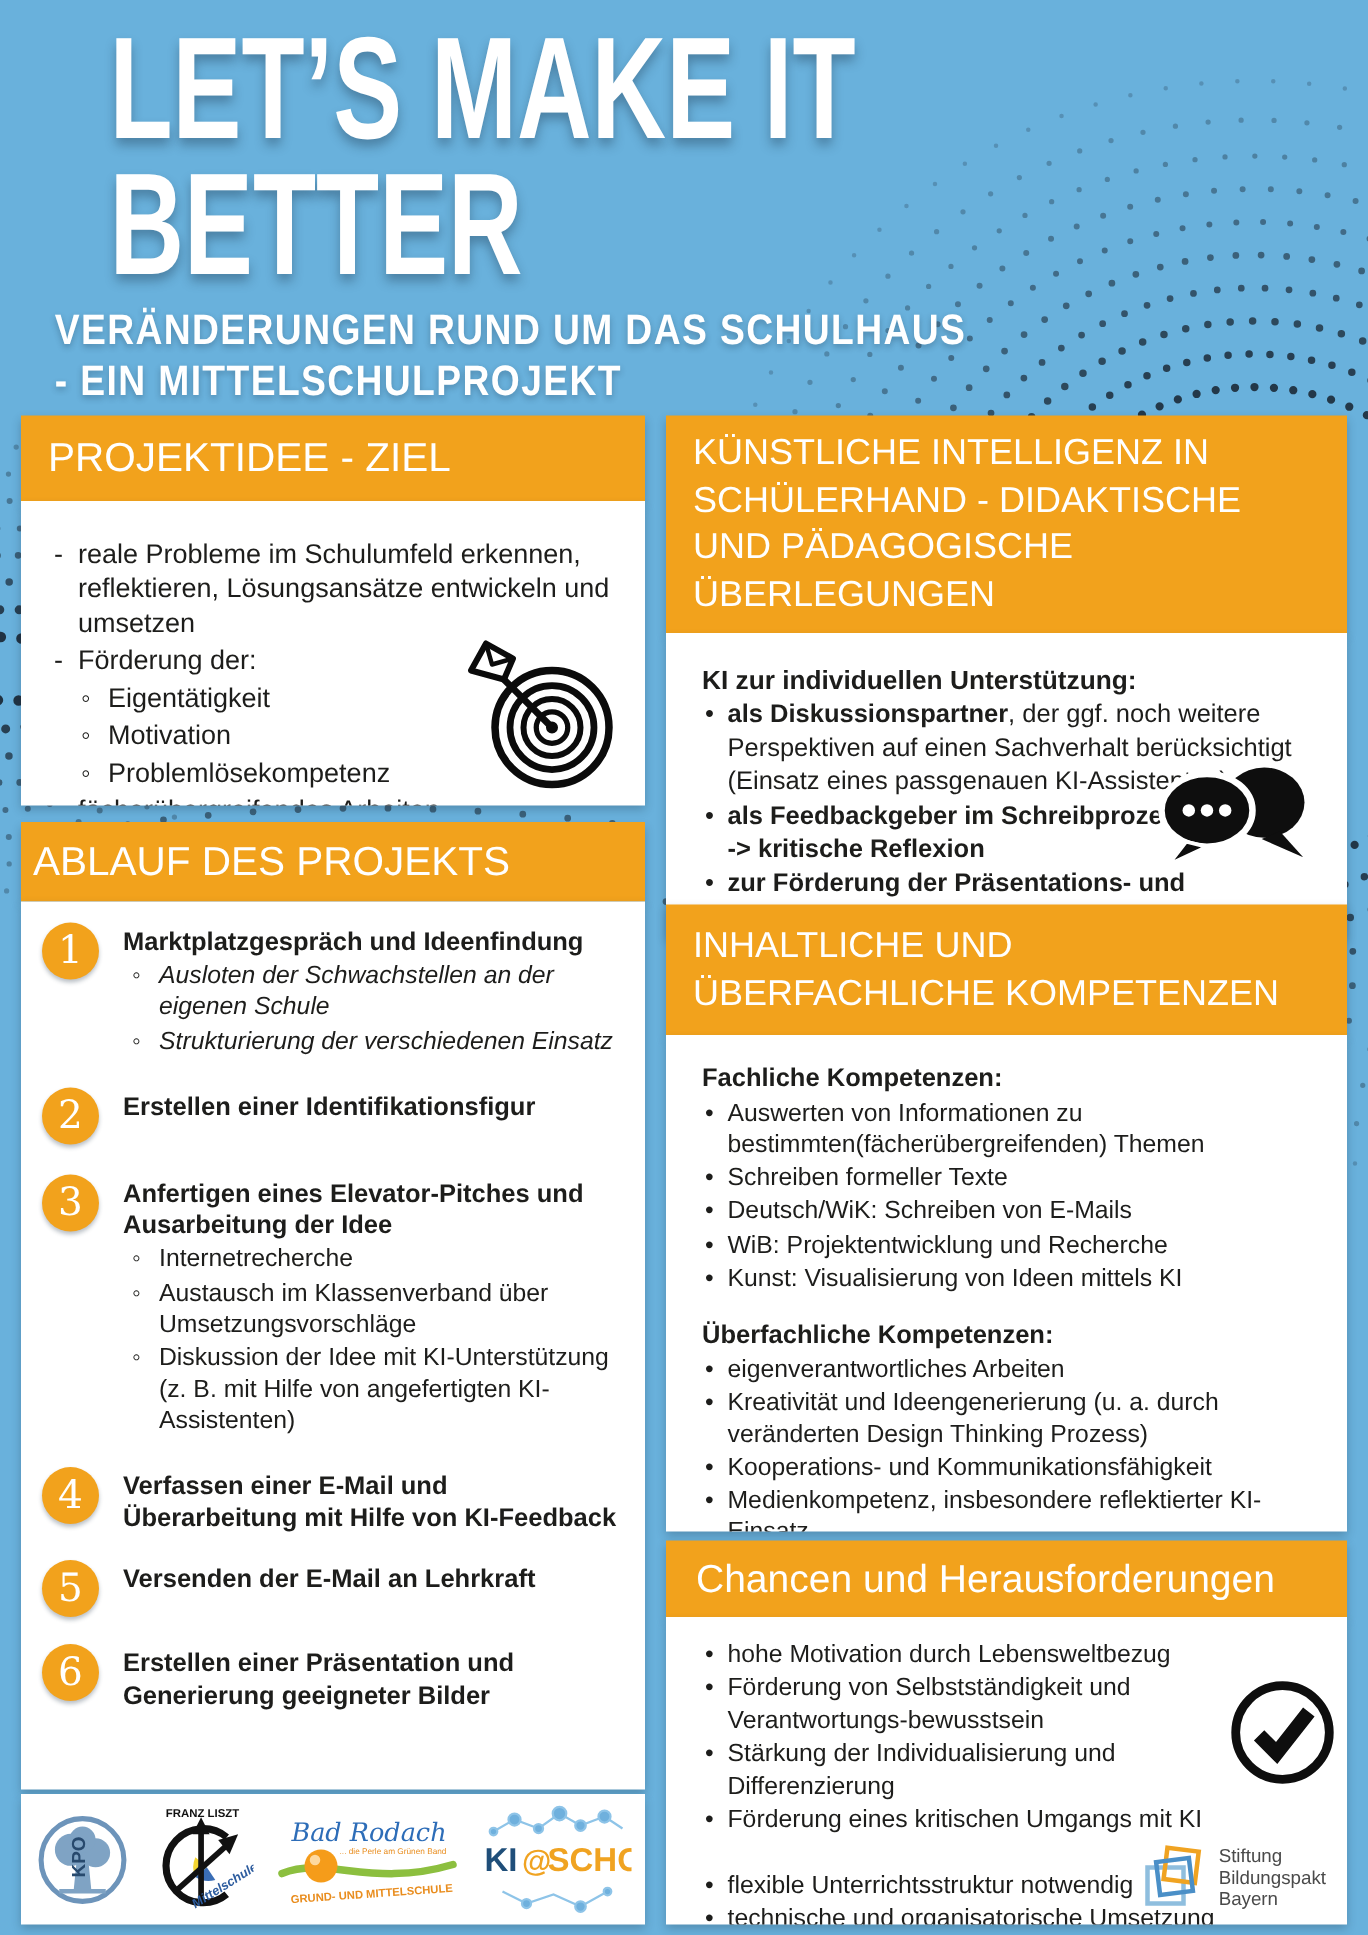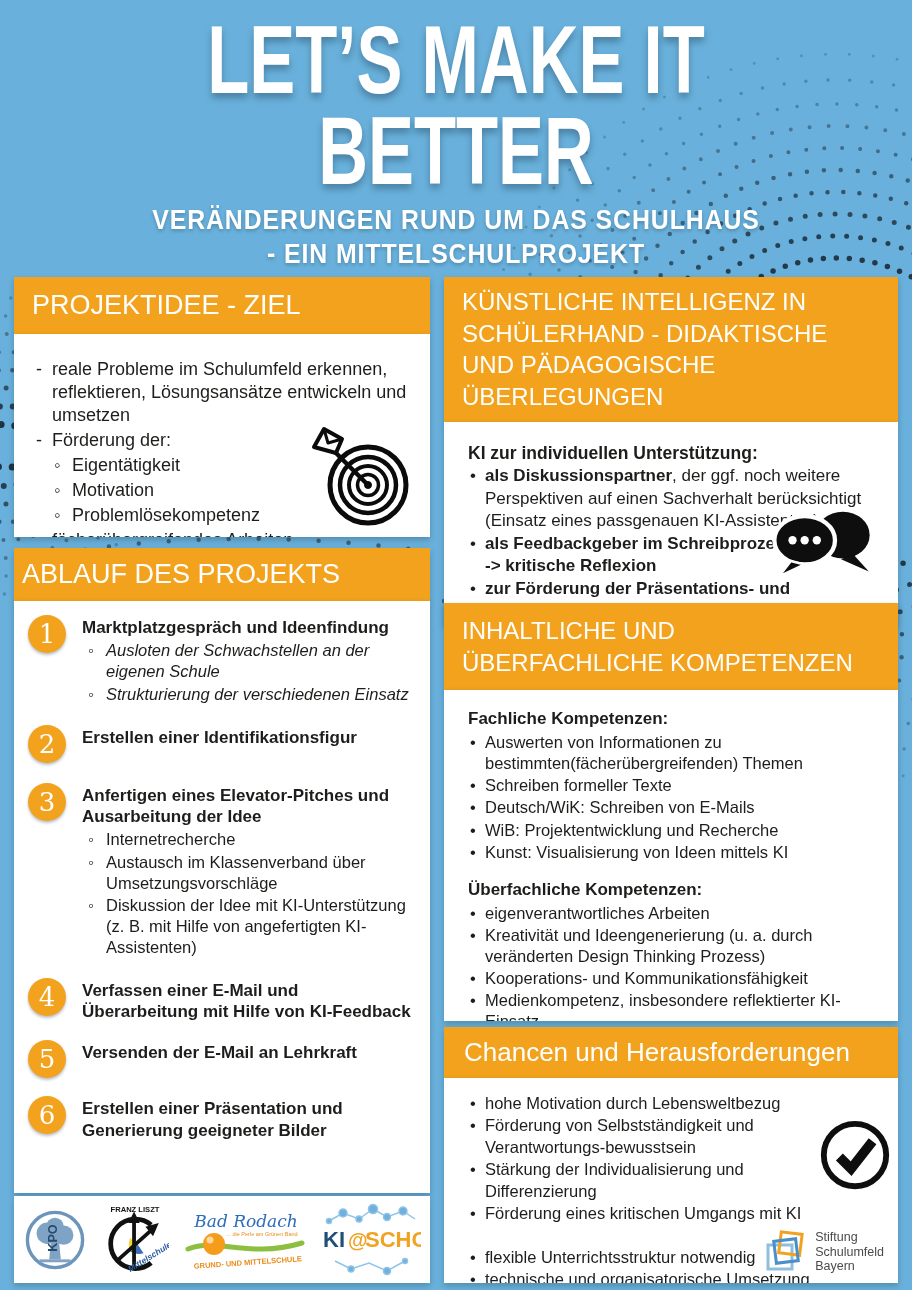--- a/index.html
+++ b/index.html
@@ -4,21 +4,21 @@
 <style>
   html,body{margin:0;padding:0;}
   body{
     width:912px;height:1290px;position:relative;overflow:hidden;
     background:#69B1DC;
     font-family:"Liberation Sans", sans-serif;
     color:#1d1d1b;
   }
   .deco{position:absolute;top:0;left:0;z-index:0;}
   
-  .poster-header{position:absolute;top:14px;left:0;width:100%;text-align:center;z-index:2;color:#fff;}
+  .poster-header{position:absolute;top:14px;left:0;width:100%;text-align:left;z-index:2;color:#fff;}
   .title-line{display:block;font-weight:bold;font-size:82px;line-height:0.94;letter-spacing:0px;
     transform:scale(0.84,1.18);transform-origin:center top;
     text-shadow:0 4px 7px rgba(20,40,60,0.35);white-space:nowrap;}
   .title-line2{margin-top:14px;}
   .subtitle-line{display:block;font-size:27px;letter-spacing:1px;line-height:1.12;margin-top:4px;
     transform:scale(0.92,1.05);transform-origin:center top;
     text-shadow:0 2px 4px rgba(20,40,60,0.3);white-space:nowrap;font-weight:bold;}
   .subtitle-line.first{margin-top:22px;}
   
   .section{position:absolute;z-index:1;}
@@ -342,18 +342,18 @@
       <path d="M24 42 L36 54 L58 26" fill="none" stroke="#0e0e0e" stroke-width="10"></path>
     </svg>
     <div class="stiftung-logo">
       <svg width="44" height="46" viewBox="0 0 44 46">
         <rect x="3" y="16" width="24" height="24" fill="none" stroke="#8fbede" stroke-width="3"></rect>
         <rect x="15" y="4" width="21" height="21" fill="none" stroke="#f0a321" stroke-width="3" transform="rotate(7 25 14)"></rect>
         <rect x="10" y="11" width="22" height="22" fill="none" stroke="#4a8fc7" stroke-width="3" transform="rotate(-7 21 22)"></rect>
       </svg>
       <div class="stiftung-text">
         <div>Stiftung</div>
-        <div>Schulumfeld</div>
+        <div>Bildungspakt</div>
         <div>Bayern</div>
       </div>
     </div>
   </div>
 </div>
 
 </body></html>

